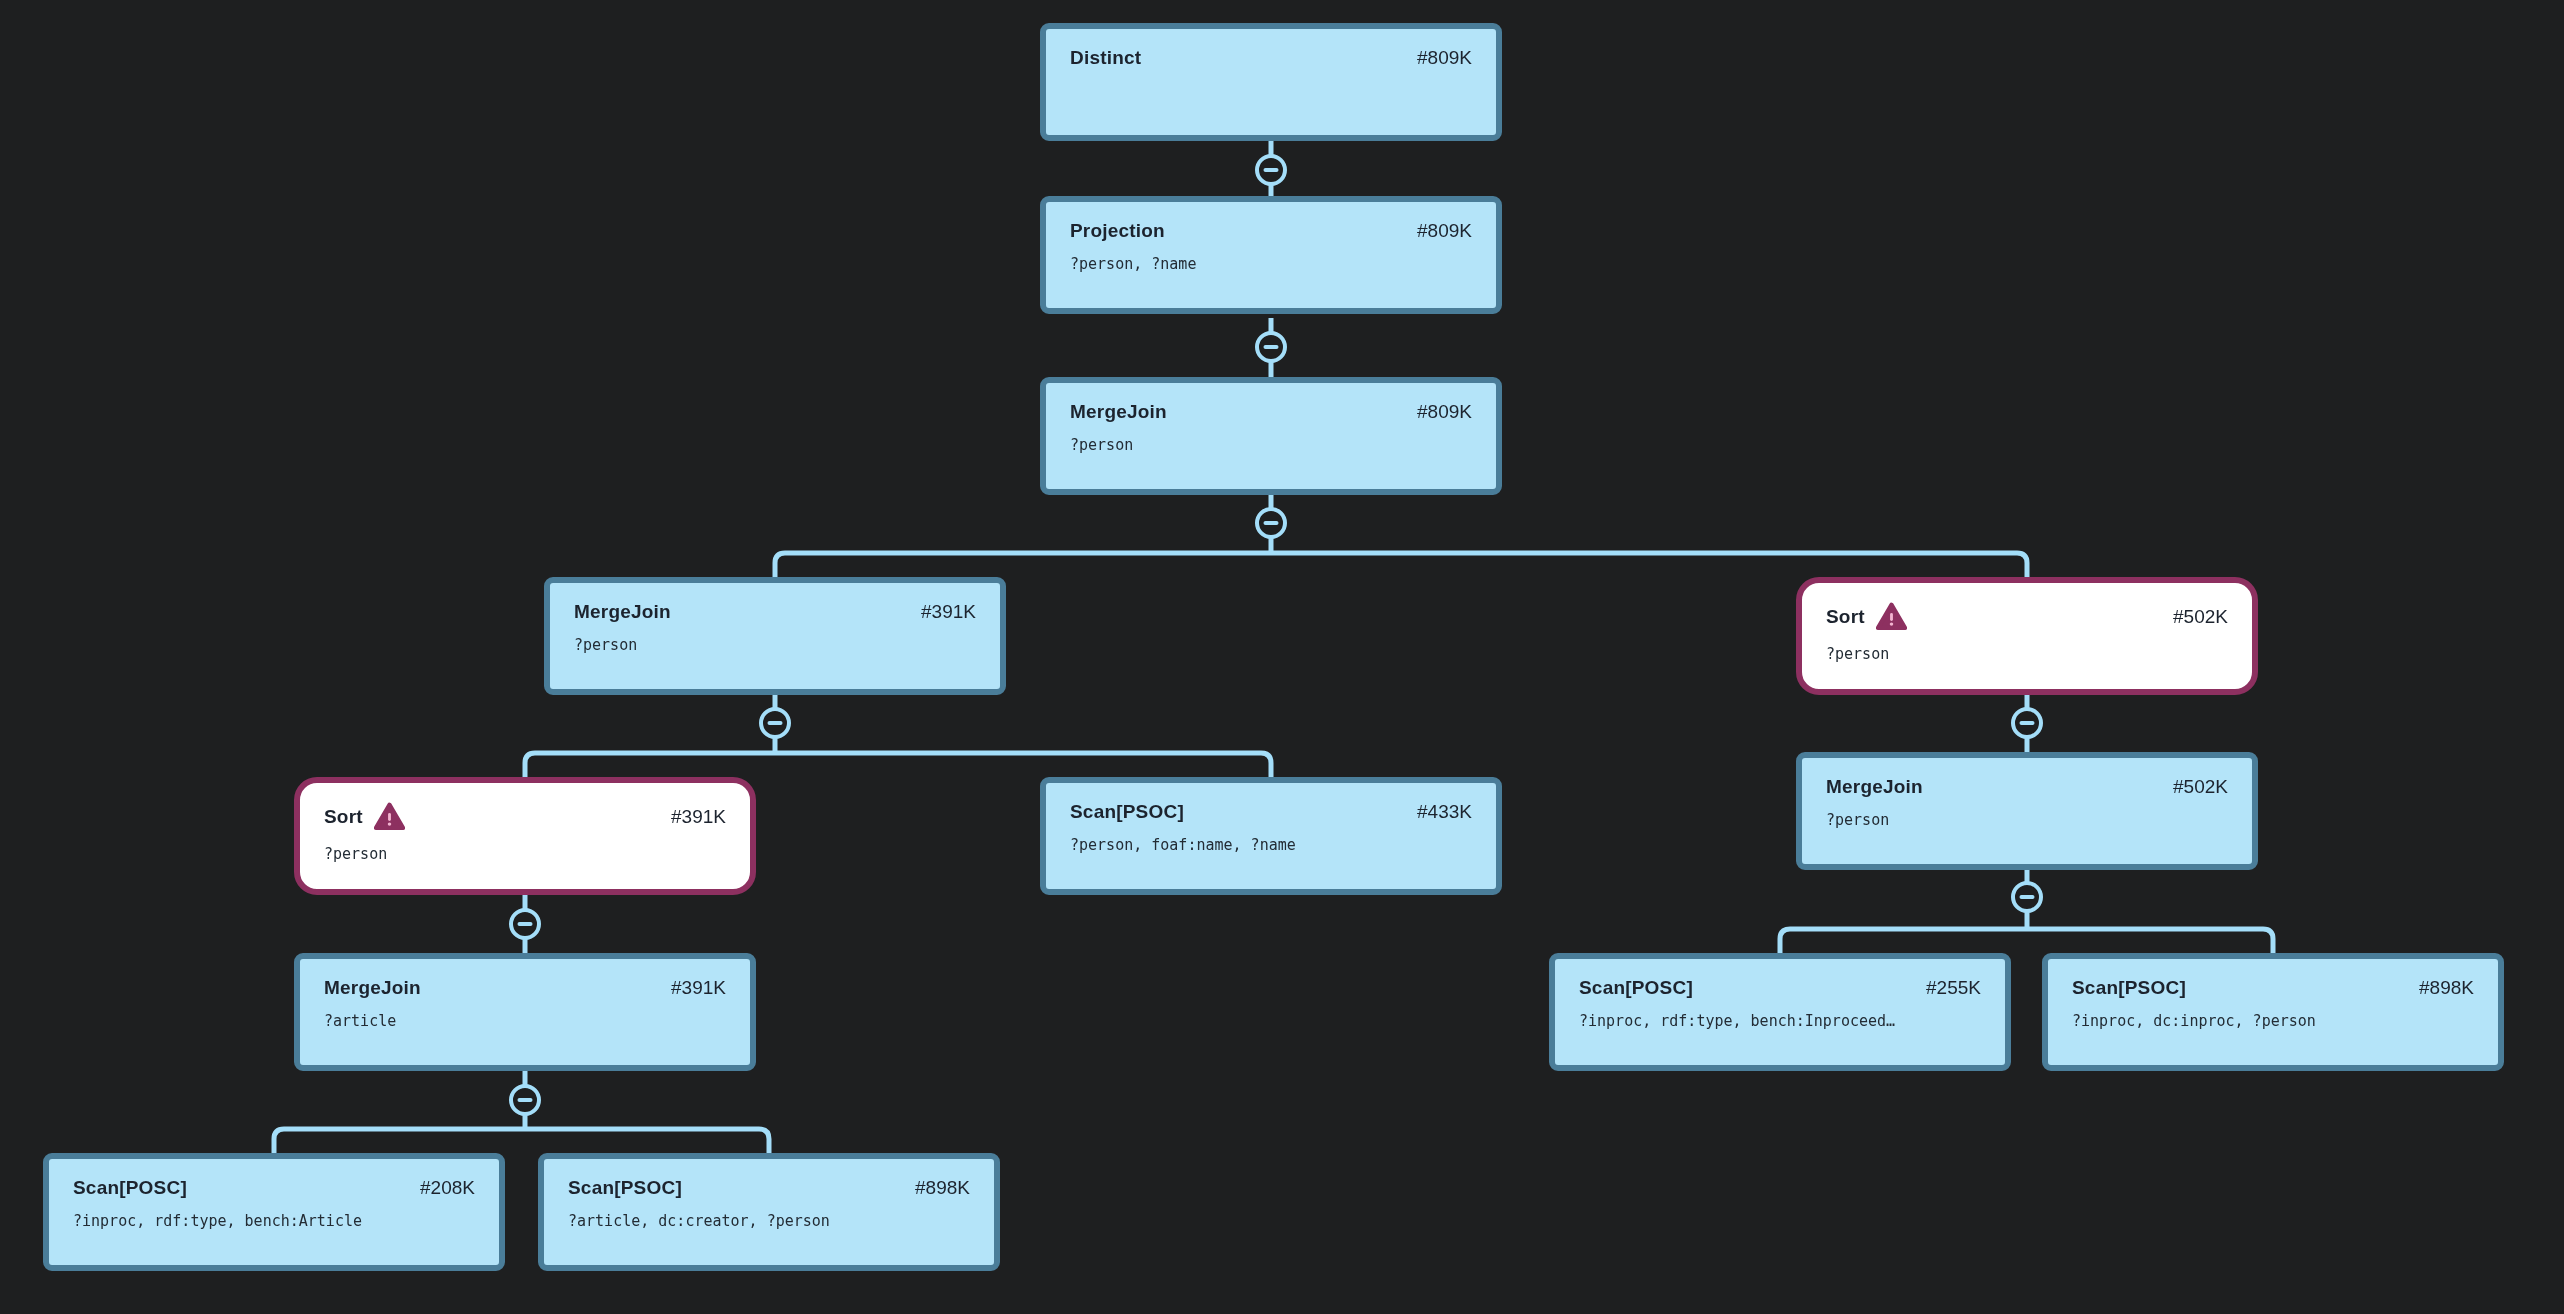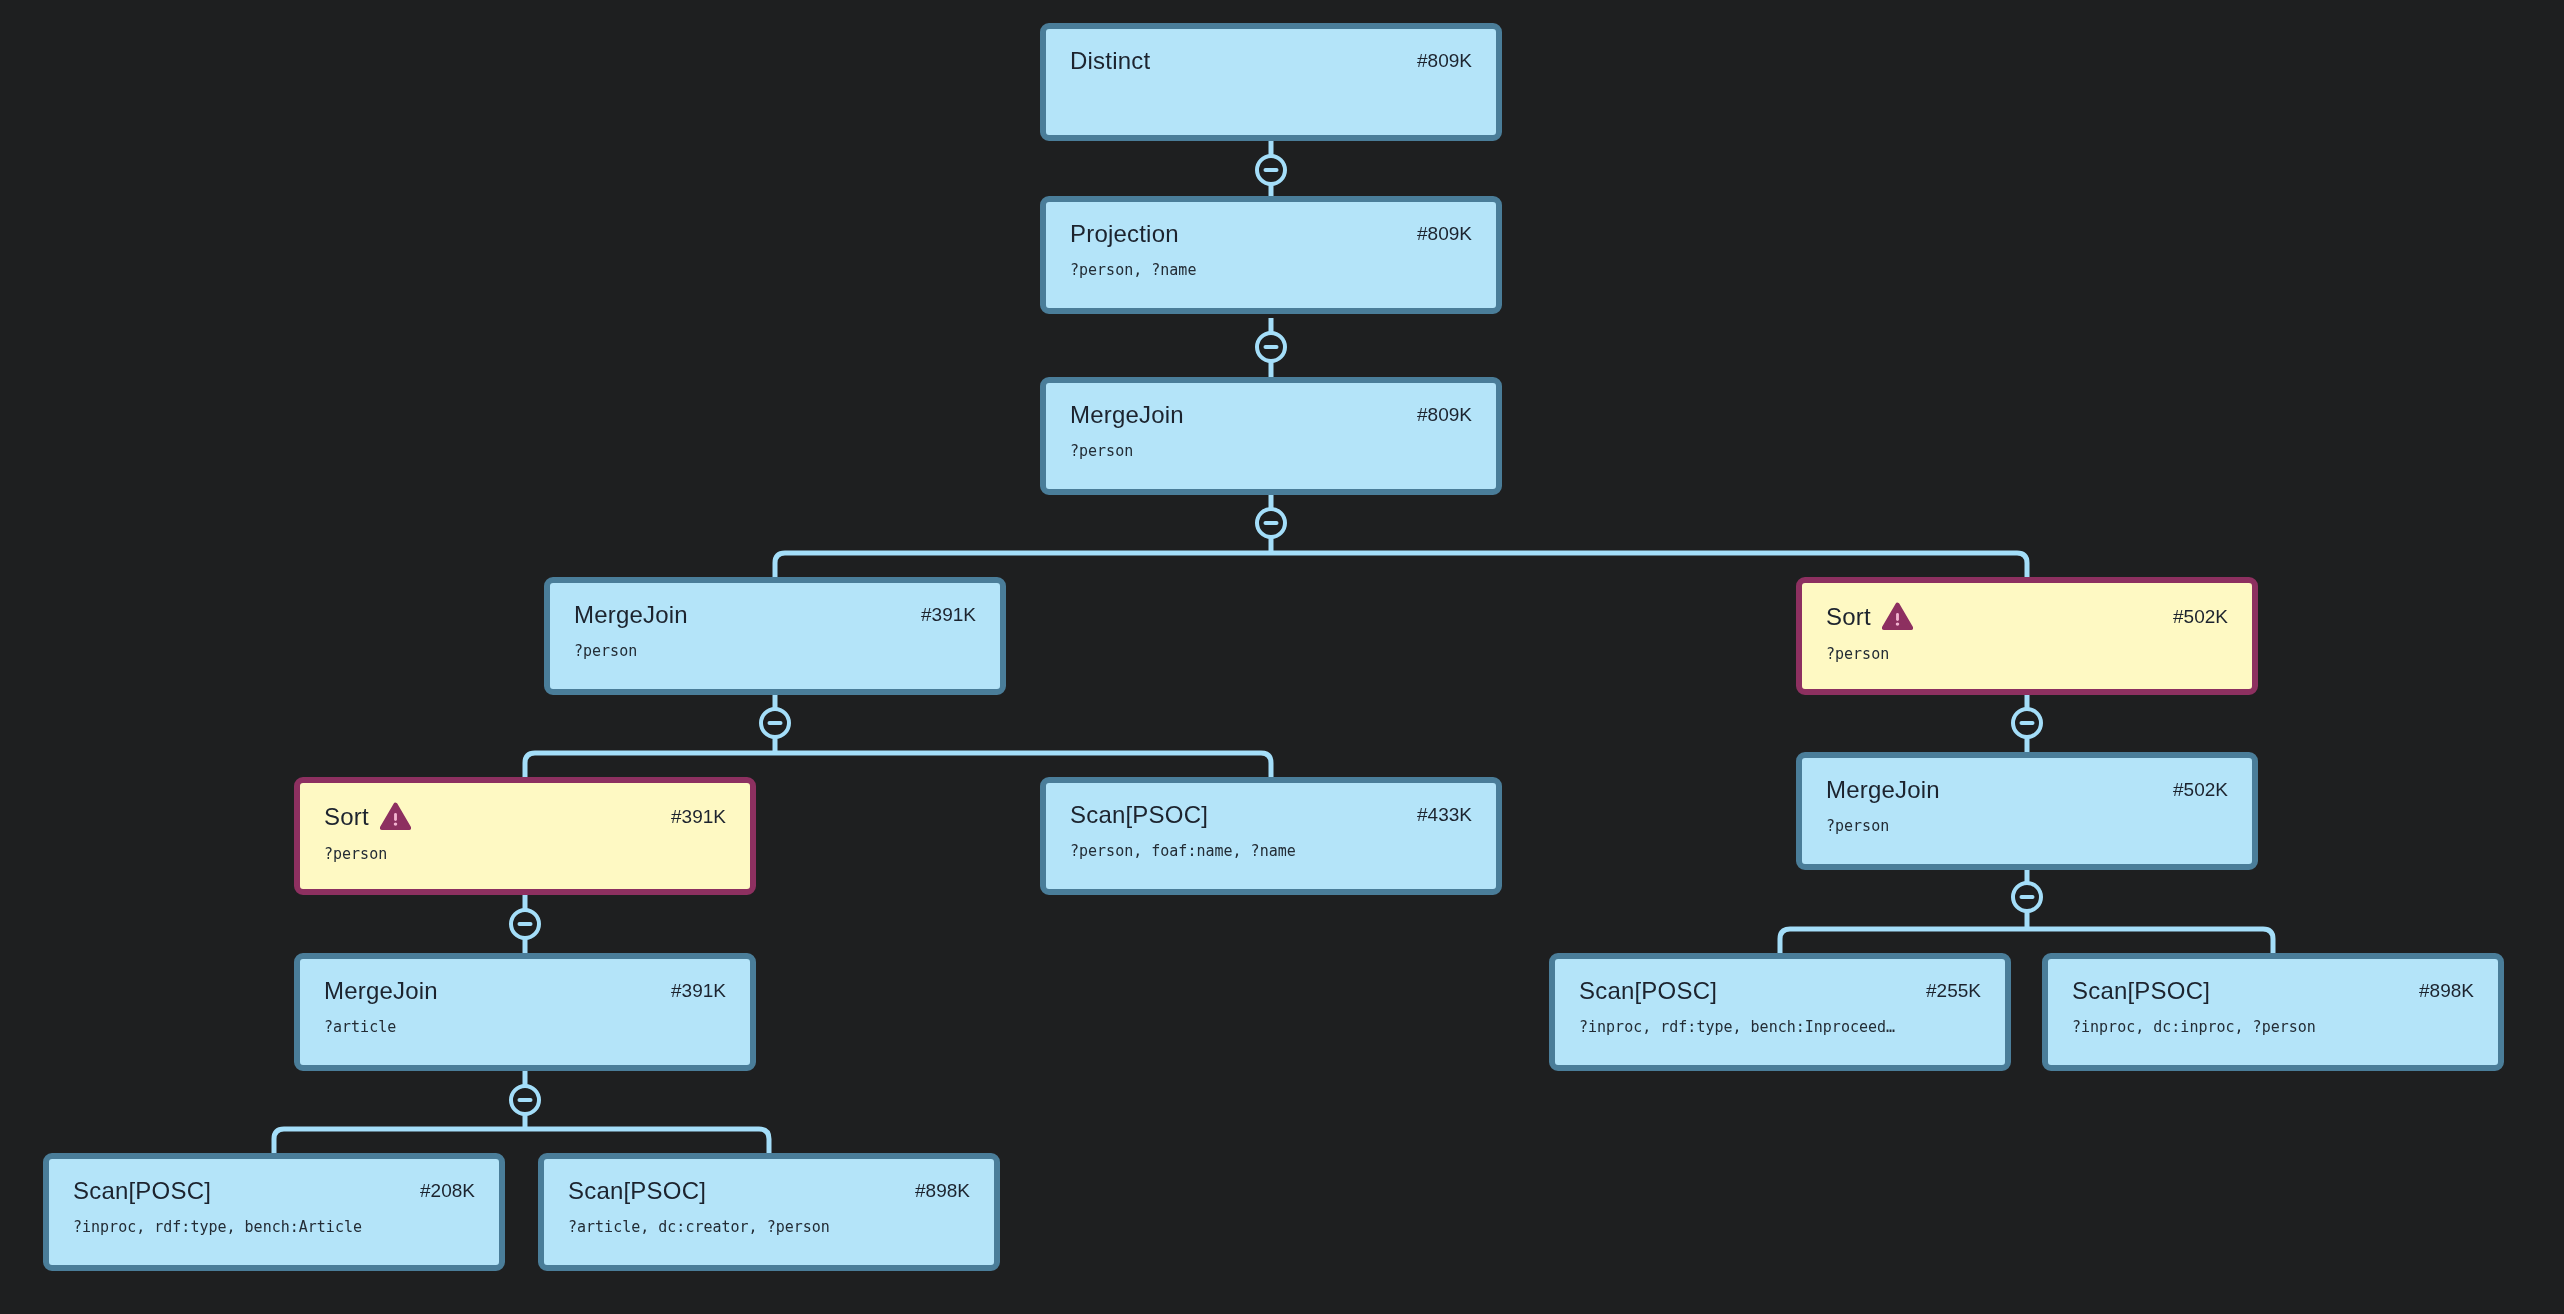--- a/index.html
+++ b/index.html
@@ -24,30 +24,31 @@
     width: 462px;
     height: 118px;
     box-sizing: border-box;
     background: #b4e4f9;
     border: 6px solid #4a7d99;
     border-radius: 9px;
     padding: 18px 24px 0 24px;
     cursor: pointer;
   }
   .node.pink {
-    background: #fef9c3;
+    background: #ffffff;
     border-color: #8d3060;
+    border-radius: 23px;
   }
   .node-head {
     display: flex;
     align-items: center;
   }
   .node-title {
-    font-size: 24px;
-    font-weight: 400;
+    font-size: 19px;
+    font-weight: 700;
     color: #1c232e;
     letter-spacing: 0.2px;
     white-space: nowrap;
   }
   .warn-icon {
     width: 31px;
     height: 31px;
     margin-left: 11px;
     flex: 0 0 auto;
   }

